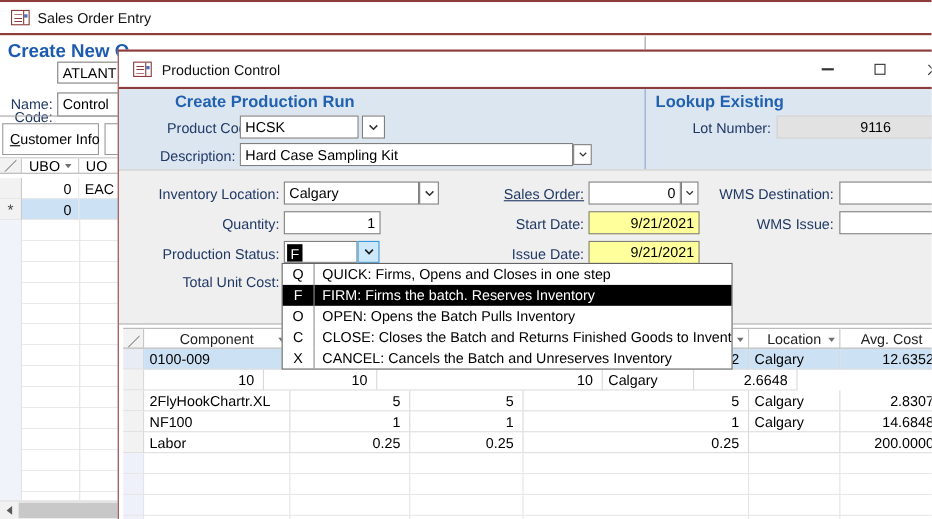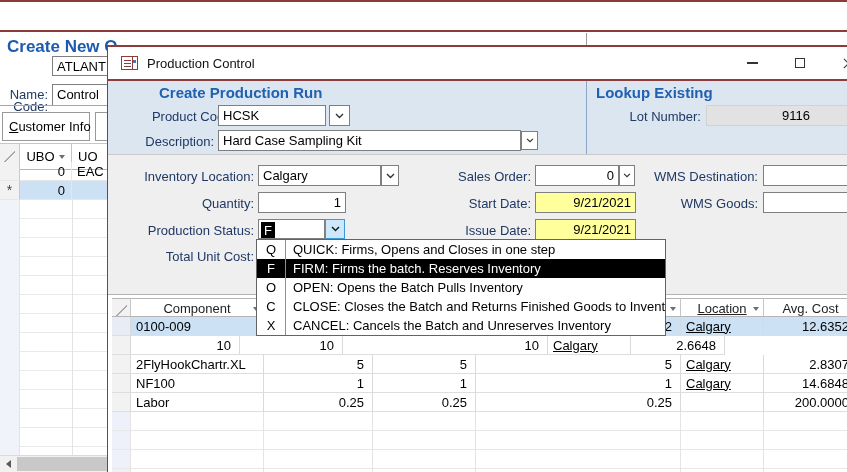--- a/index.html
+++ b/index.html
@@ -79,59 +79,65 @@
   .tcell.txt { padding-left:5px; }
   .thead .tcell { border-right:1px solid #c6c6c6; border-bottom:1px solid #b5b5b5;
                   border-top:1px solid #b5b5b5; position:relative; justify-content:center;
                   color:#222;align-items:flex-end; }
   .thead .sort-arrow { position:absolute; right:4px; top:8px; }
   .c-sel  { flex:0 0 19px; background:#f2f2f2; justify-content:center; }
   .c-comp { flex:0 0 133px; }
   .c-q1   { flex:0 0 109px; }
   .c-q2   { flex:0 0 103px; }
   .c-q3   { flex:0 0 205px; }
-  .c-loc  { flex:0 0 83px;text-decoration:underline; }
+  .c-loc  { flex:0 0 83px; }
   .c-avg  { flex:0 0 94px; }
   .row-selected .tcell { background:#cce1f4; }
   .row-selected .c-sel { background:#e8edf5; }
   .empty-row .c-sel { background:#eef1f9; }
   .empty-row .tcell { border-bottom:1px solid #e7e7e7; border-right:1px solid #e4e4e4; }
 
   
   .f-sel { background:#000; color:#fff; font-size:13px; padding:0 3px; height:16px;
            display:inline-flex; align-items:center; margin:1px 0 0 1px; }
 </style>
 </head>
 <body>
 
 <div id="stage">
 
   <div class="abs maroon-line" style="left:0;top:0;width:847px;height:2px;"></div>
 
+  <div class="abs" style="left:0;top:2px;width:847px;height:28px;background:#fff;">
+    <div class="form-icon abs" style="left:10px;top:7px;">
+        <span class="dot"></span>
+      </div>
+    <div class="abs titlebar-text" style="left:34px;top:7px;">Sales Order Entry</div>
+  </div>
   <div class="abs maroon-line" style="left:0;top:30px;width:847px;height:2px;"></div>
 
   <div class="abs" style="left:7px;top:37px;font-size:17px;font-weight:bold;color:#1c5bb0;white-space:nowrap;">Create New O</div>
 
   <div class="abs lbl" style="left:0;top:59px;width:48px;margin-top:40px;"><span>Cod<span style="text-decoration:underline">e</span>:</span></div>
   <div class="abs fld" style="left:52px;top:56px;width:58px;height:20px;">ATLANT</div>
 
   <div class="abs lbl" style="left:0;top:87px;width:48px;"><span>Name:</span></div>
   <div class="abs fld" style="left:52px;top:84px;width:58px;height:22px;">Control</div>
 
   <div class="abs" style="left:0;top:105px;width:110px;height:1px;background:#a6a6a6;"></div>
 
   <div class="abs" style="left:2px;top:112px;width:88px;height:29px;background:#fff;border:1px solid #999;
        font-size:13px;color:#000;display:flex;align-items:center;padding-left:6px;white-space:nowrap;">
     <span><span style="text-decoration:underline">C</span>ustomer Info</span>
   </div>
   <div class="abs" style="left:95px;top:112px;width:20px;height:29px;background:#fff;border:1px solid #999;"></div>
 
   <div class="abs" style="left:0;top:141px;width:110px;height:314px;background:#fff;">
 
-    <div class="abs" style="left:0;top:2px;width:110px;height:27px;display:flex;border-top:1px solid #c6c6c6;">
+    <div class="abs" style="left:0;top:2px;width:110px;height:15px;display:flex;border-top:1px solid #c6c6c6;">
       <div class="sel-cell" style="flex:0 0 20px;display:flex;align-items:center;justify-content:center;border-bottom:1px solid #b5b5b5;">
           <span class="diag"></span>
         </div>
       <div class="bg-cell" style="flex:0 0 52px;border-right:1px solid #c6c6c6;border-bottom:1px solid #b5b5b5;display:flex;align-items:center;justify-content:center;gap:4px;">
         <span>UBO</span>
         <span class="sort-arrow"></span>
       </div>
       <div class="bg-cell" style="flex:1;border-bottom:1px solid #b5b5b5;display:flex;align-items:center;padding-left:6px;">
         <span>UO</span>
       </div>
@@ -217,38 +223,38 @@
     <div class="abs section-gray" style="left:0;top:107px;width:741px;height:141px;"></div>
 
     <div class="abs lbl" style="left:0;top:122px;width:146px;"><span>Inventory Location:</span></div>
     <div class="abs fld" style="left:150px;top:118px;width:123px;height:21px;">Calgary</div>
     <div class="abs combo-btn" style="left:273px;top:118px;width:18px;height:21px;">
       <svg width="9" height="6" viewBox="0 0 9 6">
           <path d="M1 1 L4.5 4.5 L8 1" stroke="#333" fill="none" stroke-width="1.4"></path>
         </svg>
     </div>
 
-    <div class="abs lbl" style="left:300px;top:122px;width:123px;"><span>Sales Order:</span></div>
+    <div class="abs lbl" style="left:300px;top:122px;width:123px;text-decoration:underline;"><span>Sales Order:</span></div>
     <div class="abs fld right" style="left:427px;top:118px;width:84px;height:21px;">0</div>
     <div class="abs combo-btn" style="left:511px;top:118px;width:16px;height:21px;">
       <svg width="8" height="5" viewBox="0 0 9 6">
           <path d="M1 1 L4.5 4.5 L8 1" stroke="#333" fill="none" stroke-width="1.4"></path>
         </svg>
     </div>
 
     <div class="abs lbl" style="left:490px;top:122px;width:160px;"><span>WMS Destination:</span></div>
     <div class="abs fld" style="left:655px;top:118px;width:92px;height:21px;"></div>
 
     <div class="abs lbl" style="left:0;top:149px;width:146px;"><span>Quantity:</span></div>
     <div class="abs fld right" style="left:150px;top:145px;width:88px;height:21px;">1</div>
 
     <div class="abs lbl" style="left:300px;top:149px;width:123px;"><span>Start Date:</span></div>
     <div class="abs fld right yellow" style="left:427px;top:145px;width:101px;height:21px;">9/21/2021</div>
 
-    <div class="abs lbl" style="left:490px;top:149px;width:160px;"><span>WMS Goods:</span></div>
+    <div class="abs lbl" style="left:490px;top:149px;width:160px;"><span>WMS Issue:</span></div>
     <div class="abs fld" style="left:655px;top:145px;width:92px;height:21px;"></div>
 
     <div class="abs lbl" style="left:0;top:176px;width:146px;"><span>Production Status:</span></div>
     <div class="abs fld" style="left:150px;top:172px;width:67px;height:20px;padding:1px;">
       <span class="f-sel">F</span>
     </div>
     <div class="abs combo-btn hot" style="left:217px;top:172px;width:20px;height:20px;">
       <svg width="9" height="6" viewBox="0 0 9 6">
           <path d="M1 1 L4.5 4.5 L8 1" stroke="#1a1a1a" fill="none" stroke-width="1.5"></path>
         </svg>

